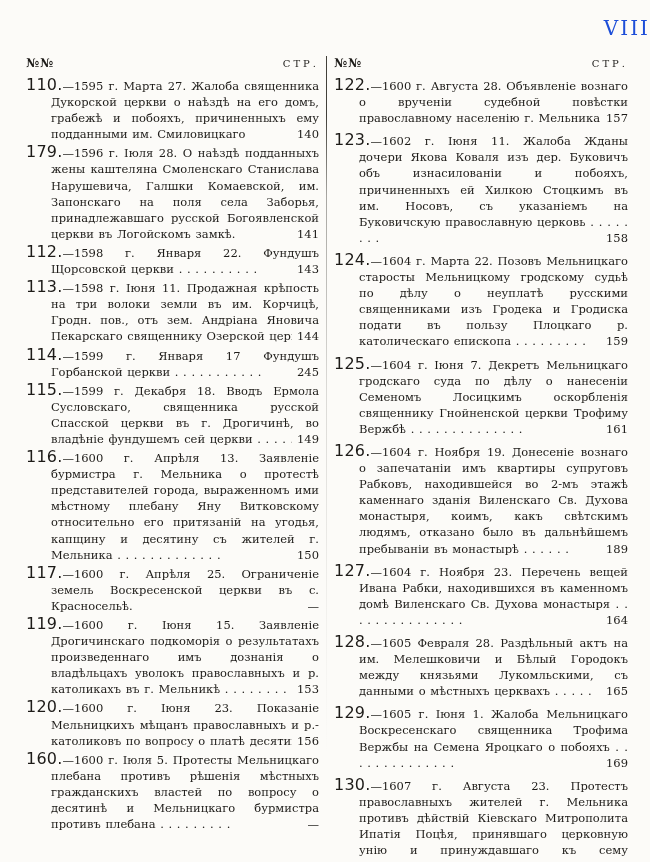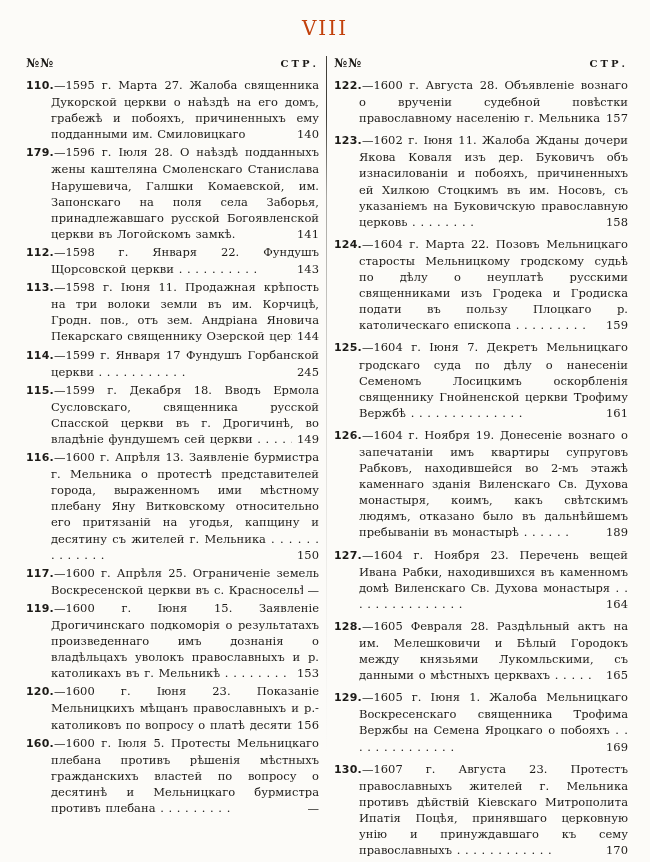--- a/index.html
+++ b/index.html
@@ -15,45 +15,45 @@
     background: #fcfbf8;
     color: #1d1b18;
     font-family: "DejaVu Serif", serif;
     overflow: hidden;
   }
   .roman-numeral {
     position: absolute;
     top: 16px;
     left: 0;
     width: 100%;
-    text-align: center;
+    text-align: right;
     font-size: 20px;
     letter-spacing: 2px;
-    color: #c2410c;
+    color: #1d4ed8;
   }
   .col {
     position: absolute;
     top: 56px;
   }
   .col-left  { left: 26px;  width: 293px; }
   .col-right { left: 334px; width: 294px; }
   .col-head {
     display: flex;
     justify-content: space-between;
     align-items: baseline;
     margin-bottom: 7px;
   }
   .col-head .nos {
     font-size: 12px;
     font-weight: bold;
     letter-spacing: 1px;
   }
   .col-head .str {
     font-size: 10px;
-    font-weight: bold;
+    font-weight: normal;
     letter-spacing: 3px;
   }
   .divider {
     position: absolute;
     left: 326px;
     top: 56px;
     width: 1px;
     height: 700px;
     background: linear-gradient(to bottom,
       #42403a 0px, #42403a 60px,
@@ -67,23 +67,23 @@
     font-size: 11.5px;
     line-height: 16.1px;
     text-align: justify;
     padding-left: 25px;
     text-indent: -25px;
     word-spacing: 1px;
   }
   .col-left  .entry { margin-bottom: 2px; }
   .col-right .entry { margin-bottom: 6px; }
   .entry .no {
-    font-weight: bold;
+    font-weight: normal;
     font-family: "DejaVu Sans", sans-serif;
-    font-size: 11px;
+    font-size: 16px;
     letter-spacing: 0.2px;
     margin-top: 43px;
   }
   .entry .pg {
     position: absolute;
     right: 0;
     bottom: 0;
     text-indent: 0;
     background: #fcfbf8;
     padding-left: 5px;

